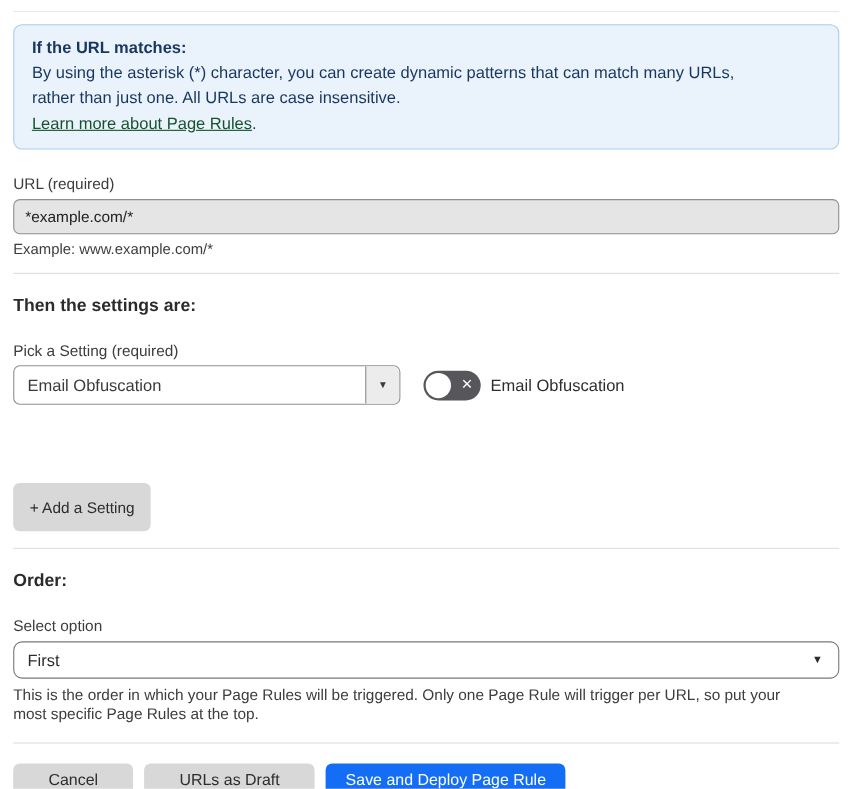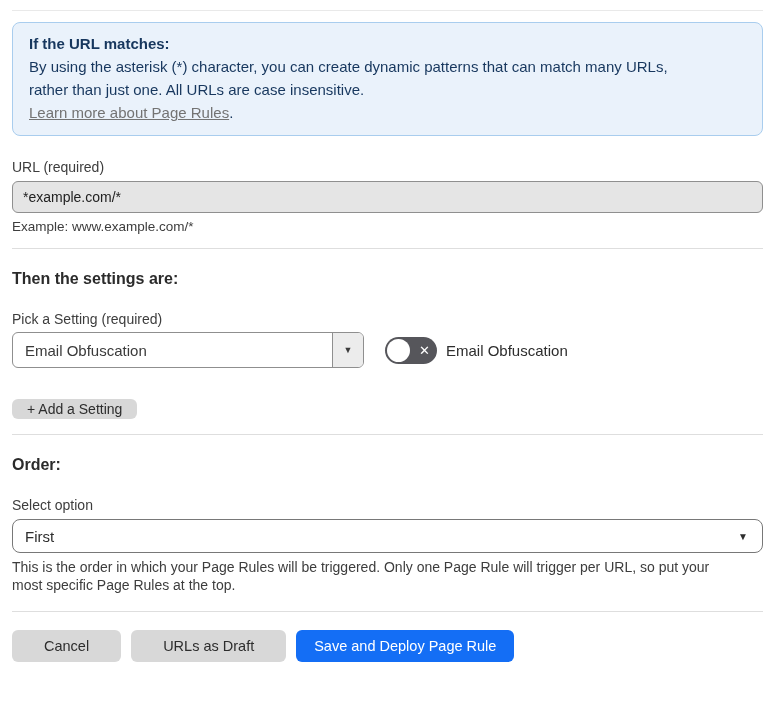--- a/index.html
+++ b/index.html
@@ -30,21 +30,21 @@
     border: 1px solid #a9cdee;
     border-radius: 8px;
     padding: 9px 16px 11px 16px;
     color: #17375e;
     font-size: 15px;
     line-height: 23px;
   }
   .info-heading { font-weight: 700; }
   .info-line { display: block; }
   .info-link {
-    color: #737373;
+    color: #14532d;
     text-decoration: underline;
     cursor: pointer;
   }
   .info-link-suffix { color: #17375e; }
 
   .field-label {
     margin-top: 23px;
     font-size: 14px;
     color: #3d3d3d;
   }
@@ -139,29 +139,30 @@
     font-size: 13px;
   }
   .toggle-text {
     margin-left: 9px;
     font-size: 15px;
     color: #2d2d2d;
   }
 
   .add-btn-row { margin-top: 31px; }
   .add-btn {
-    height: 20px;
+    height: 44px;
     padding: 0 15px;
     background: #d8d8d8;
     border: none;
     border-radius: 6px;
     font-size: 14px;
     color: #2d2d2d;
     font-family: "Liberation Sans", "DejaVu Sans", sans-serif;
     cursor: pointer;
+    margin-top: 40px;
   }
   .divider-2 { margin-top: 15px; border-bottom: 1px solid #dedede; }
 
   .order-select {
     margin-top: 6px;
     height: 34px;
     border: 1px solid #787878;
     border-radius: 8px;
     background: #ffffff;
     display: flex;

